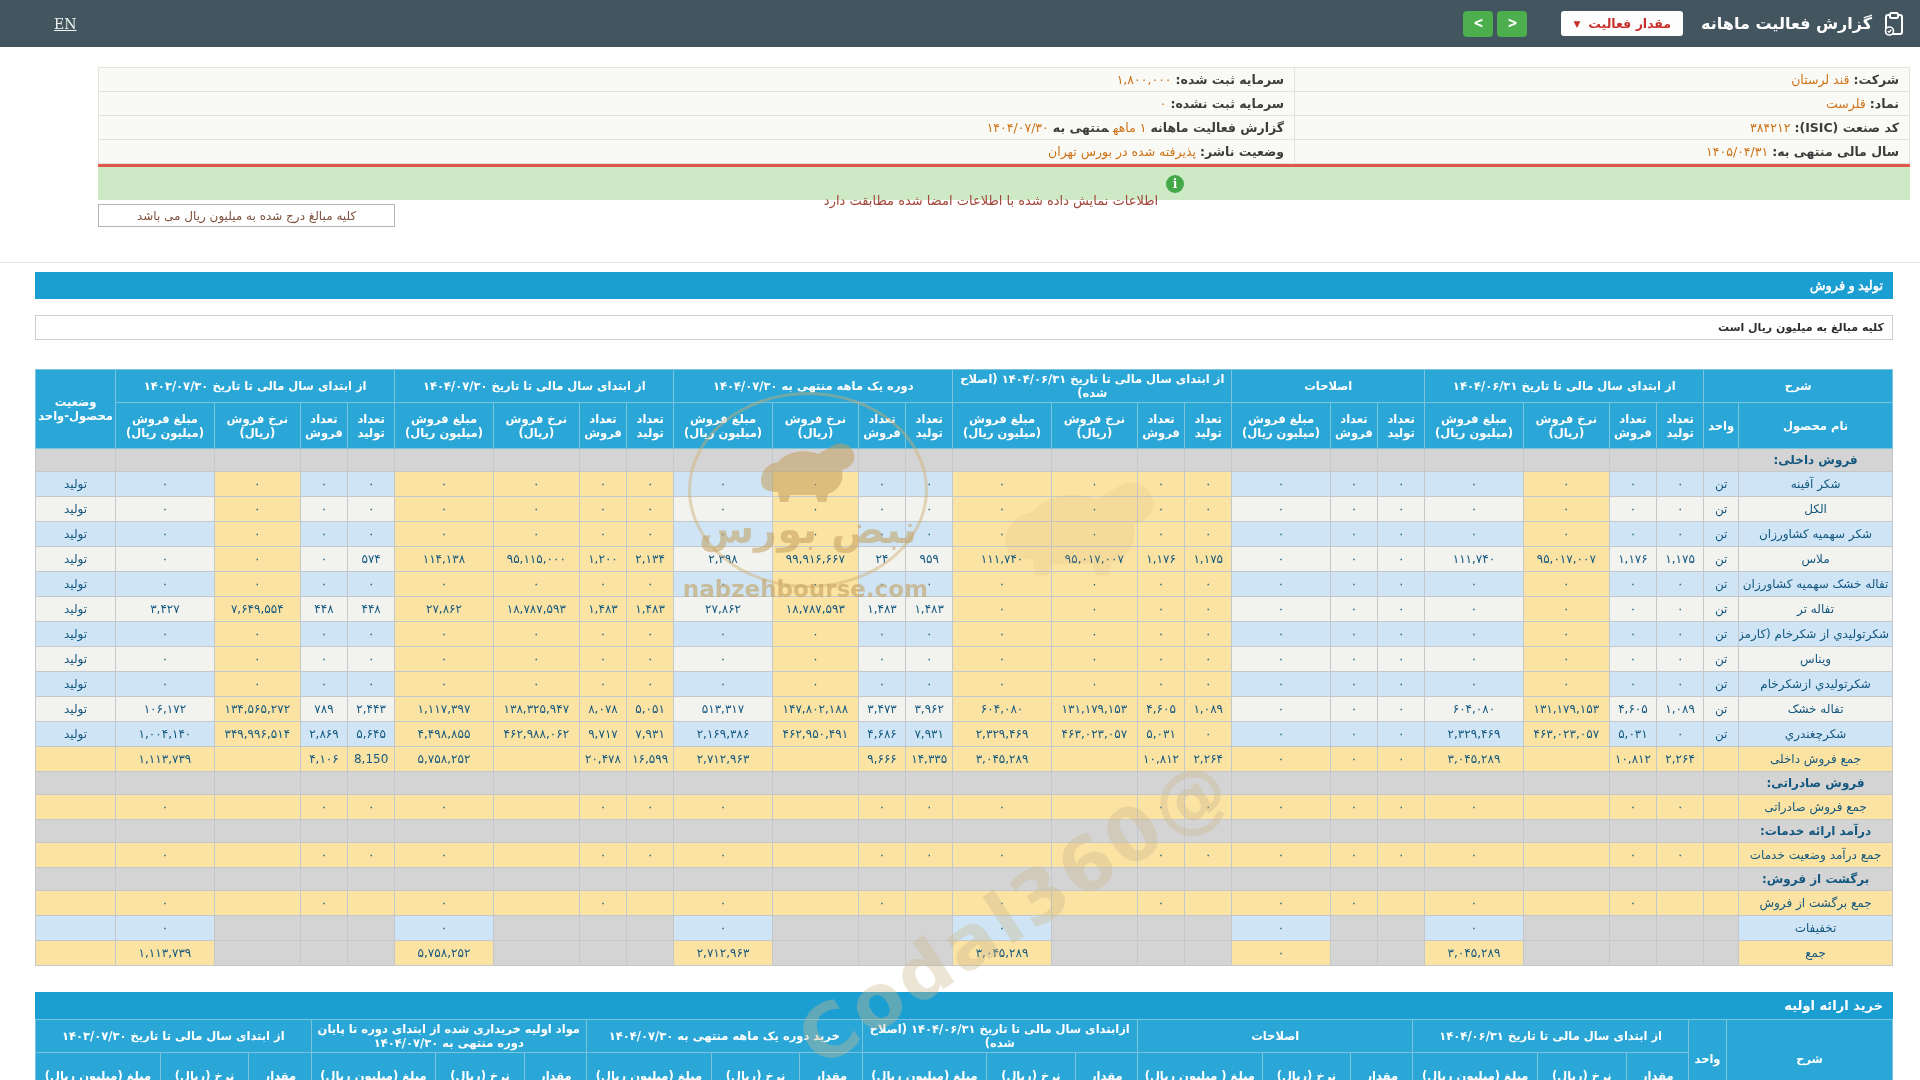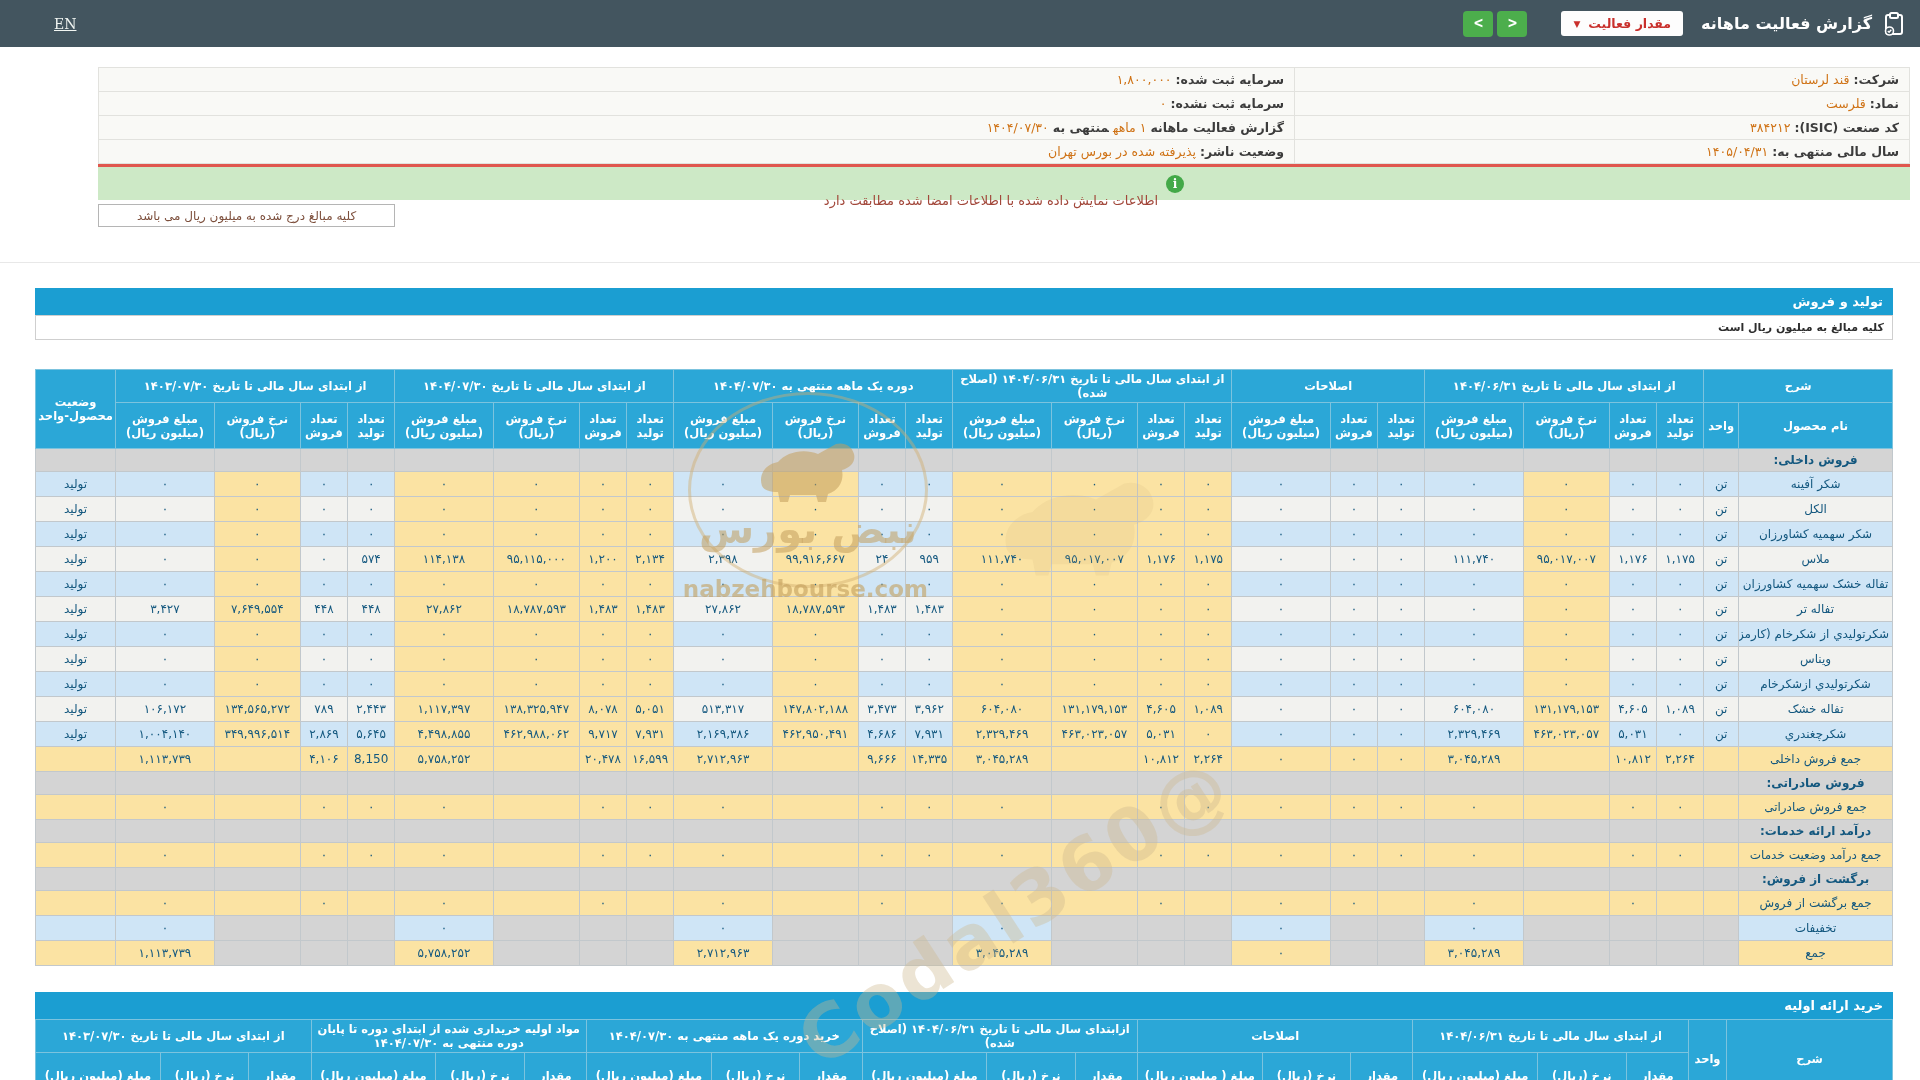--- a/index.html
+++ b/index.html
@@ -55,21 +55,21 @@
     background:#fff; border:1px solid #b5b5b5; color:#7d4f3c; font-size:12px;
     display:flex; align-items:center; justify-content:center;
   }
   .divider { position:absolute; top:262px; left:0; width:1920px; border-top:1px solid #e8e8e8; }
 
   
   .band {
     position:absolute; right:27px; width:1858px; height:27px; background:#1b9ed2;
     color:#fff; font-size:13px; font-weight:bold; line-height:27px; padding:0 10px;
   }
-  .band1 { top:288px; }
+  .band1 { top:272px;font-family:Liberation Serif, serif; }
   .band2 { top:992px; }
   .note-row {
     position:absolute; top:315px; right:27px; width:1858px; height:25px;
     background:#fff; border:1px solid #cfcfcf; color:#2d2d2d; font-size:11px; font-weight:bold;
     line-height:23px; padding:0 8px;
   }
 
   
   .tbl-wrap { position:absolute; right:27px; width:1858px; }
   .prod-wrap { top:369px; }

